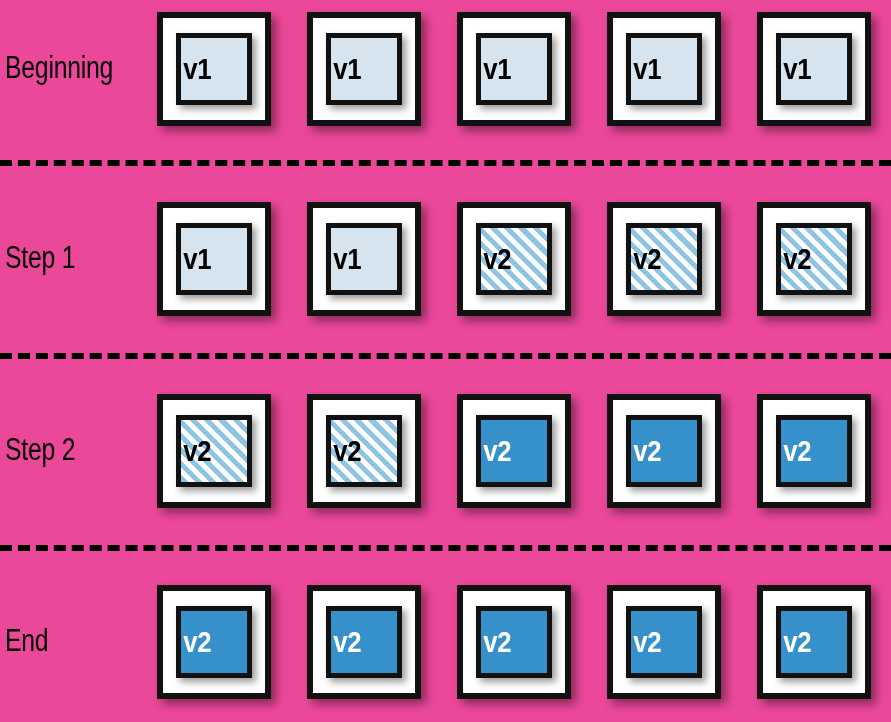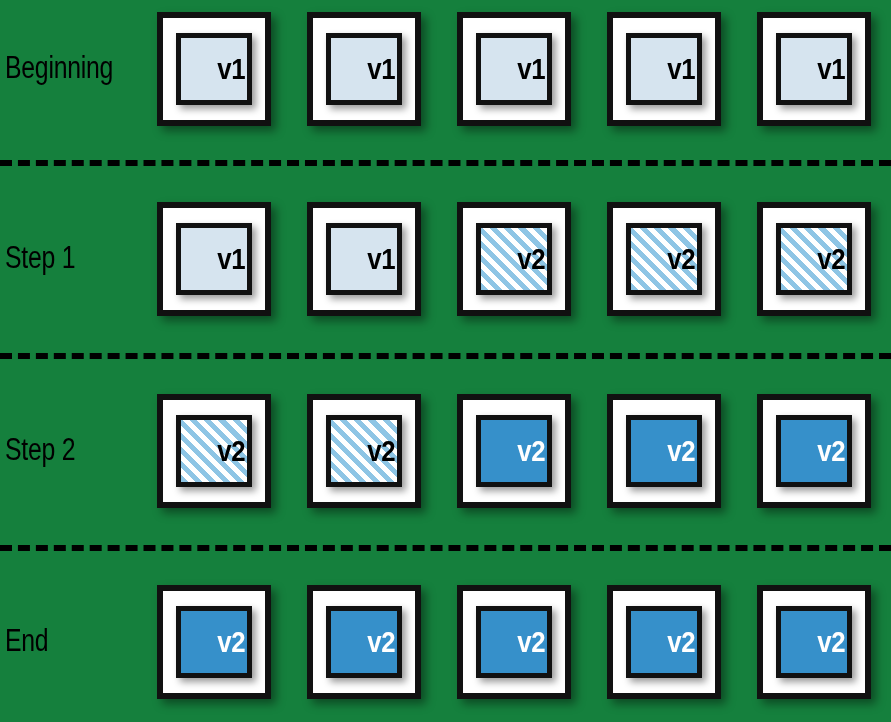--- a/index.html
+++ b/index.html
@@ -8,21 +8,21 @@
     background: #ffffff;
   }
   body {
     font-family: "Liberation Sans", "DejaVu Sans", sans-serif;
     -webkit-font-smoothing: antialiased;
   }
   #canvas {
     position: relative;
     width: 891px;
     height: 722px;
-    background: #15803d;
+    background: #ec4899;
     overflow: hidden;
   }
 
   
   .row-label {
     position: absolute;
     left: 5px;
     font-family: "Liberation Sans Narrow", "Liberation Sans", "DejaVu Sans", sans-serif;
     font-size: 31px;
     font-weight: 400;
@@ -58,21 +58,21 @@
     left: 50%;
     top: 50%;
     transform: translate(-50%, -50%);
     width: 76px;
     height: 72px;
     box-sizing: border-box;
     border: 5px solid #111111;
     box-shadow: 4px 4px 7px rgba(0,0,0,0.40);
     display: flex;
     align-items: center;
-    justify-content: flex-end;
+    justify-content: flex-start;
   }
   .inner-box .cell-text {
     font-family: "Liberation Sans Narrow", "Liberation Sans", "DejaVu Sans", sans-serif;
     font-size: 30px;
     font-weight: 700;
     line-height: 1;
     transform: scaleX(0.86);
     letter-spacing: -0.5px;
     user-select: none;
   }

